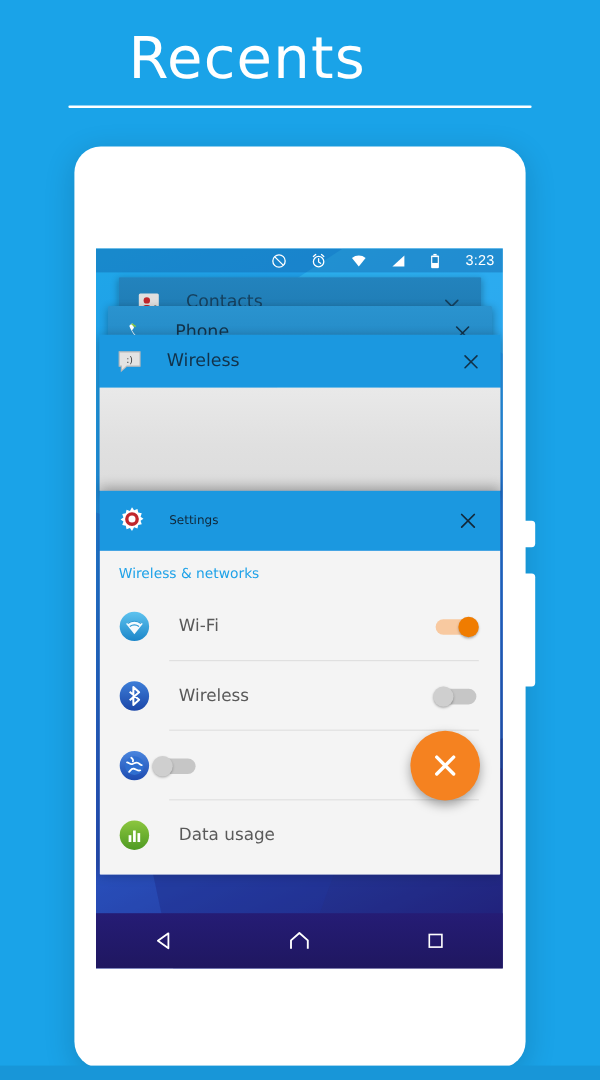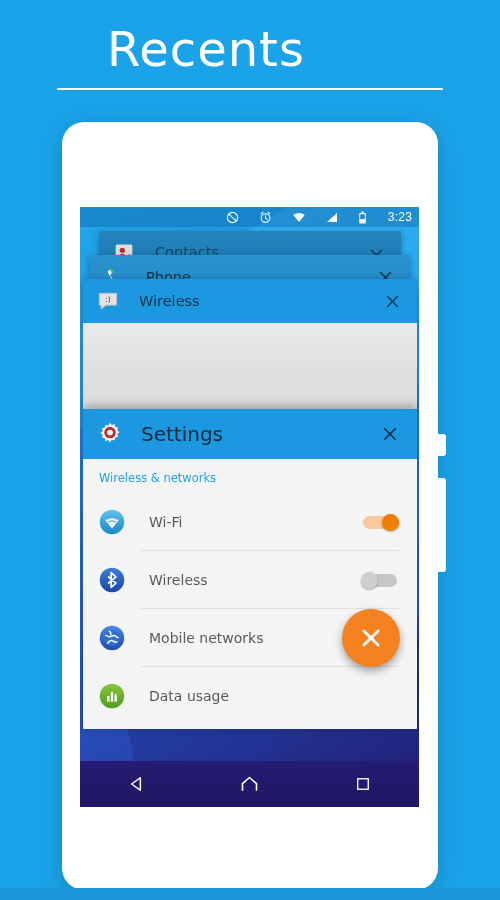--- a/index.html
+++ b/index.html
@@ -168,21 +168,21 @@
     overflow: hidden;
   }
   .settings-head {
     height: 50px;
     background: #1b98e0;
     display: flex; align-items: center;
     padding: 0 16px 0 14px;
   }
   .settings-title {
     flex: 1 1 auto; margin-left: 18px;
-    font-size: 20px; color: #10283a;
+    font-size: 10px; color: #10283a;
     font-family: "DejaVu Sans", sans-serif;
   }
   .settings-body {
     height: 270px;
     background: #f4f4f4;
     padding: 0 0 0 0;
   }
   .section-head {
     color: #1fa2e8;
     font-size: 11.5px;
@@ -425,21 +425,20 @@
                 <stop offset="0%" stop-color="#4a86df"></stop>
                     <stop offset="100%" stop-color="#1d4bb0"></stop>
               </linearGradient>
                 </defs>
               <circle cx="16" cy="16" r="14" fill="url(#gb3)"></circle>
               <circle cx="16" cy="16" r="9" fill="#2f6fd0"></circle>
               <path d="M9 13c2 .5 3 2 5 1.5s3-2 5-1.2 3 2.4 4 2.2M11 22c1.5-1.5 2-3.5 4.5-3s4 2.5 6 1.5" fill="none" stroke="#ffffff" stroke-width="1.7" stroke-linecap="round"></path>
               <path d="M13 8.5c1.5 1 2.2 2.5 1.5 3.5" fill="none" stroke="#ffffff" stroke-width="1.7" stroke-linecap="round"></path>
             </svg>
           </span>
-          <span class="row-label">Mobile networks</span>
           <span class="toggle off">
             <span class="track"></span>
             <span class="thumb"></span>
           </span>
           <span class="row-div"></span>
         </div>
 
         <div class="row">
           <span class="row-icon">
             <svg width="28" height="28" viewBox="0 0 32 32">

